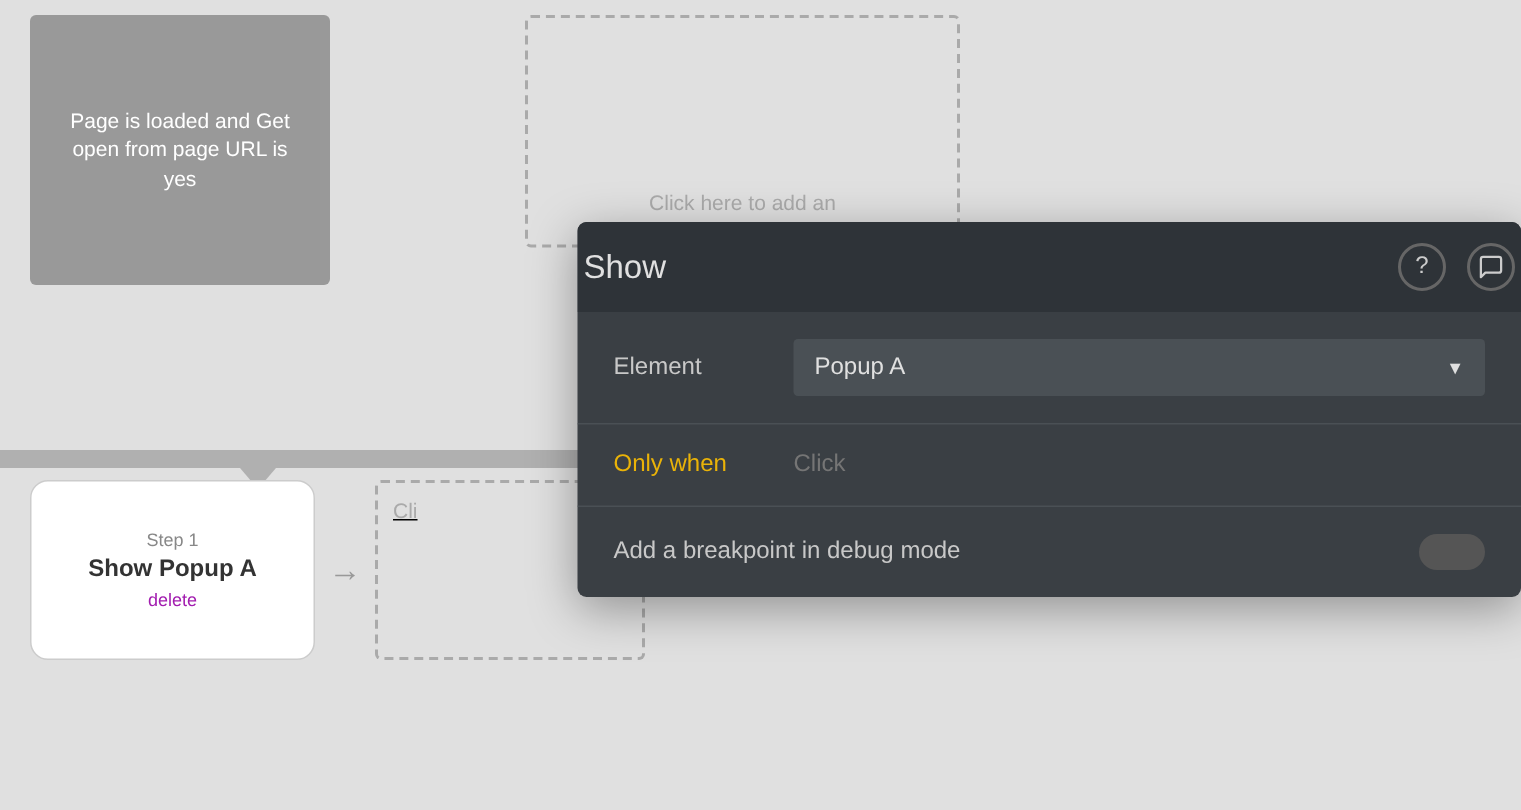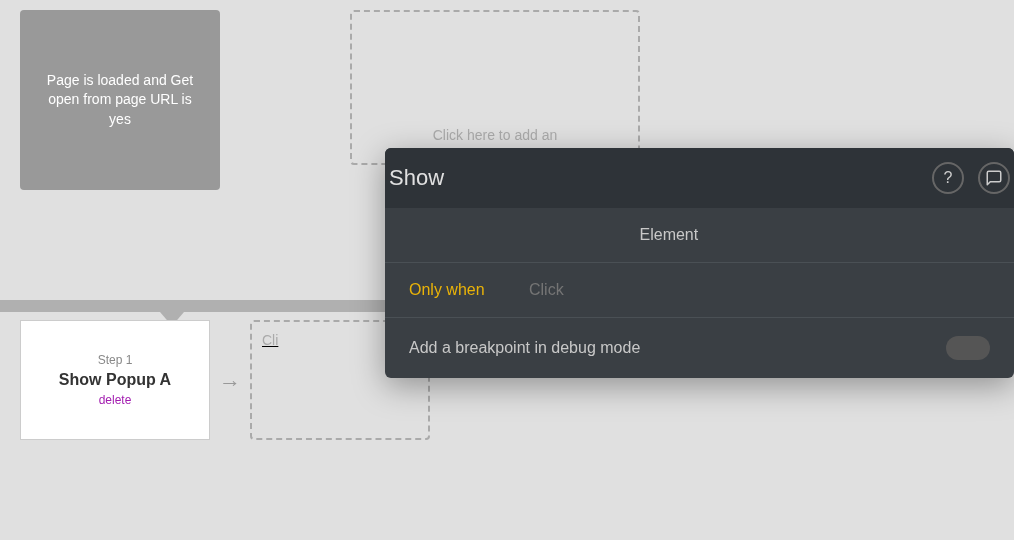--- a/index.html
+++ b/index.html
@@ -79,21 +79,21 @@
       align-items: center;
       gap: 0;
     }
 
     
     .step-block {
       width: 190px;
       height: 120px;
       background: white;
       border: 1.5px solid #ccc;
-      border-radius: 0;
+      border-radius: 12px;
       display: flex;
       flex-direction: column;
       align-items: center;
       justify-content: center;
       text-align: center;
       padding: 10px;
     }
 
     .step-label {
       font-size: 12px;
@@ -212,21 +212,20 @@
     .panel-body {
       padding: 0;
     }
 
     
     .panel-row {
       display: flex;
       align-items: center;
       padding: 18px 24px;
       border-bottom: 1px solid #4a5055;
-      flex-direction: column;
     }
 
     .panel-row-label {
       width: 120px;
       color: #c8c8c8;
       font-size: 16px;
       flex-shrink: 0;
     }
 
     .panel-row-value {
@@ -341,20 +340,26 @@
           <path d="M21 15a2 2 0 0 1-2 2H7l-4 4V5a2 2 0 0 1 2-2h14a2 2 0 0 1 2 2z"></path>
         </svg>
       </div>
     </div>
   </div>
 
   <div class="panel-body">
 
     <div class="panel-row">
       <div class="panel-row-label">Element</div>
+      <div class="panel-row-value">
+        <div class="dropdown">
+          <span>Popup A</span>
+          <span class="dropdown-arrow">▼</span>
+        </div>
+      </div>
     </div>
 
     <div class="only-when-row">
       <div class="only-when-label">Only when</div>
       <input class="only-when-input" type="text" placeholder="Click" style="">
     </div>
 
     <div class="breakpoint-row">
       <div class="breakpoint-label">Add a breakpoint in debug mode</div>
       <div class="breakpoint-toggle"></div>

